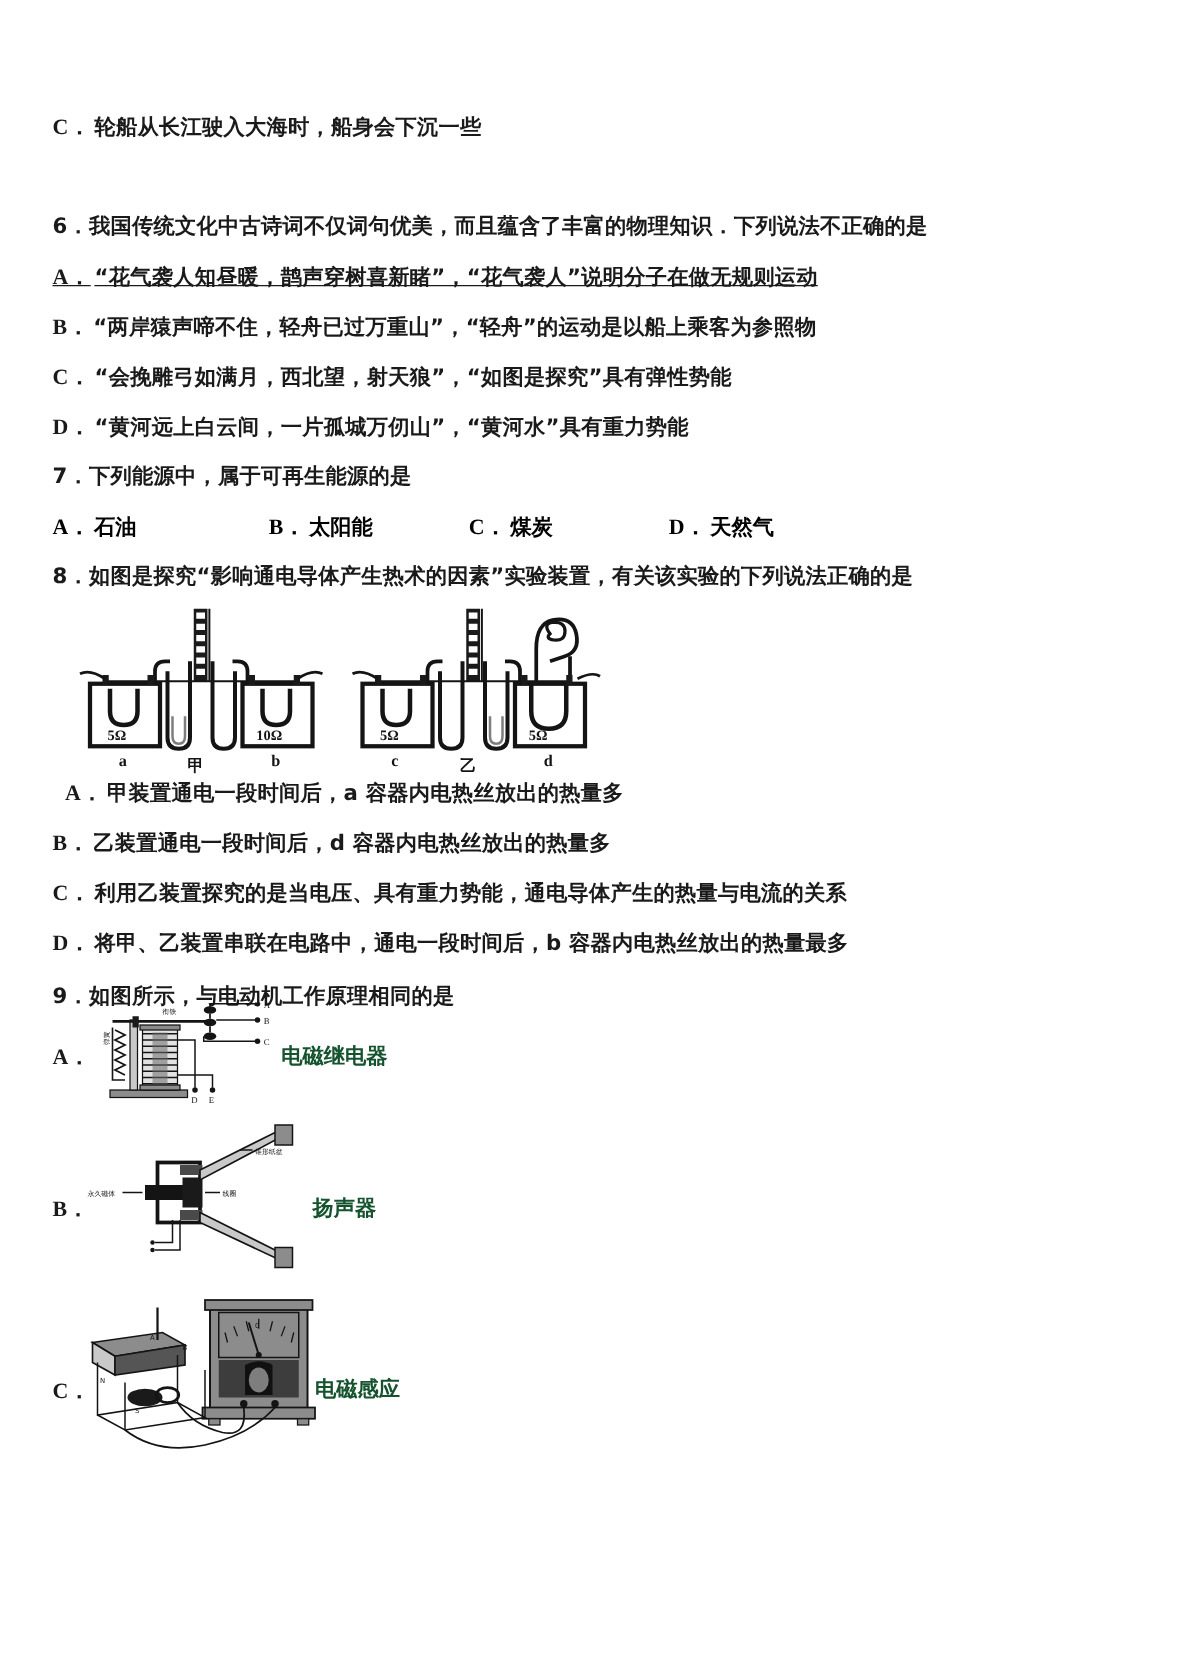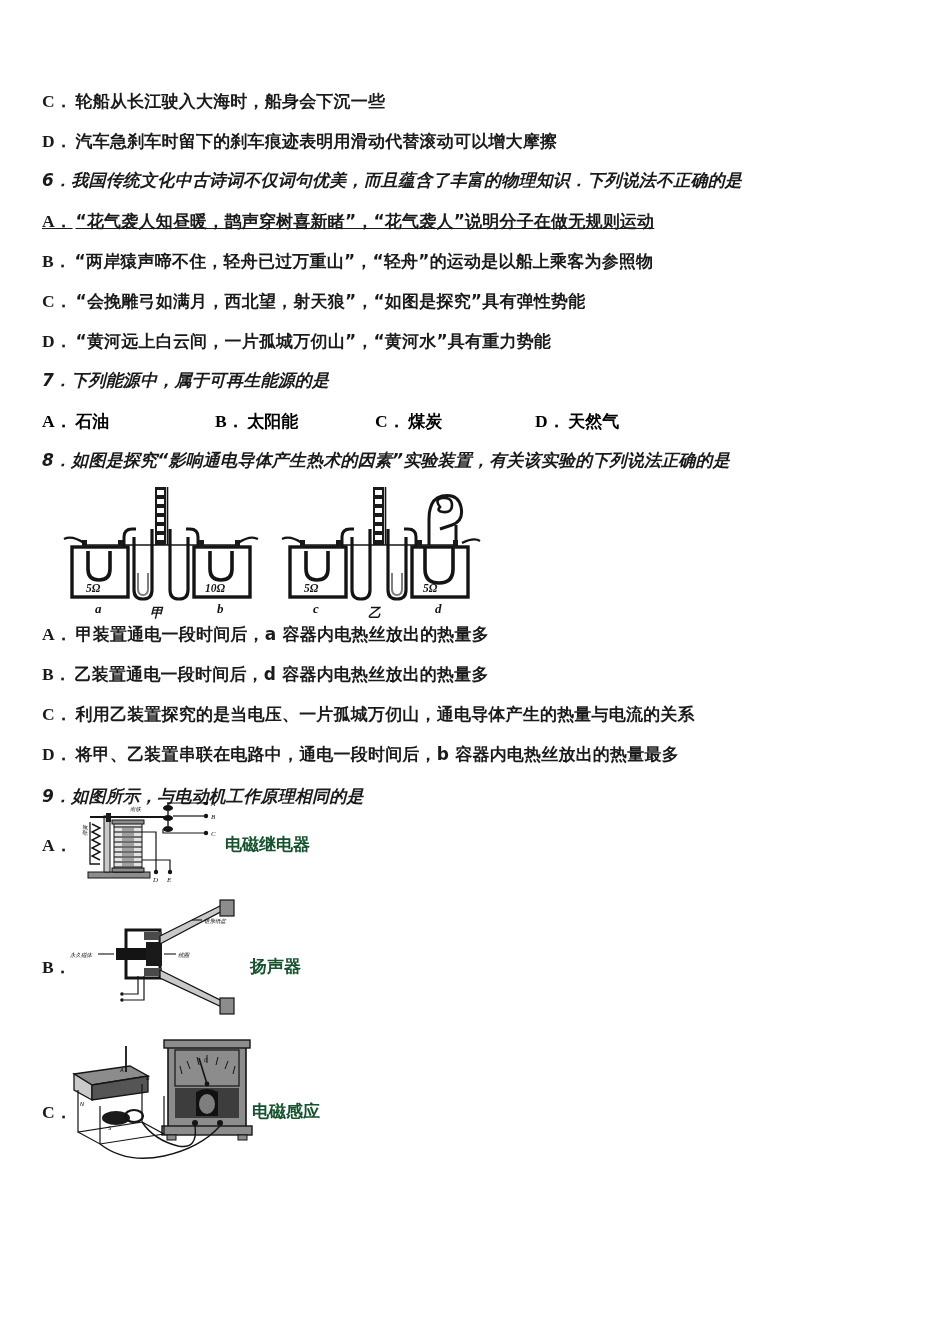--- a/index.html
+++ b/index.html
@@ -28,21 +28,20 @@
   .line {
     position: absolute;
     white-space: nowrap;
     font-weight: bold;
     color: #1a1a1a;
     letter-spacing: 0.2px;
   }
   .q-line {
     font-size: 17.5px;
     font-weight: bold;
-    font-style: italic;
   }
   .opt-line {
     font-size: 17.5px;
     font-weight: bold;
   }
   .opt-label {
     font-family: "Liberation Serif", "DejaVu Serif", serif;
     font-weight: bold;
     margin-right: 3px;
   }
@@ -56,21 +55,20 @@
   .hopt {
     position: absolute;
     font-size: 17.5px;
     font-weight: bold;
     white-space: nowrap;
   }
 
   
   .figure {
     position: absolute;
-    font-style: italic;
   }
   .fig-caption {
     position: absolute;
     font-size: 17px;
     font-weight: bold;
     font-family: "DejaVu Sans", "Liberation Sans", sans-serif;
     white-space: nowrap;
     color: #14532d;
   }
   .choice-letter {
@@ -118,23 +116,20 @@
 </style>
 </head>
 <body>
 
 <div class="page">
 
   <div class="line opt-line" style="left:42px; top:89px;">
     <span class="opt-label">C．</span><span class="cjk">轮船从长江驶入大海时，船身会下沉一些</span>
   </div>
 
-  <div class="line opt-line" style="left:42px; top:129px;">
-    <span class="opt-label">D．</span><span class="cjk">汽车急刹车时留下的刹车痕迹表明用滑动代替滚动可以增大摩擦</span>
-  </div>
 
   <div class="line q-line cjk" style="left:42px; top:169px;">6．我国传统文化中古诗词不仅词句优美，而且蕴含了丰富的物理知识．下列说法不正确的是</div>
 
   <div class="line opt-line" style="left:42px; top:209px;text-decoration:underline;">
     <span class="opt-label">A．</span><span class="cjk">“花气袭人知昼暖，鹊声穿树喜新睹”，“花气袭人”说明分子在做无规则运动</span>
   </div>
   <div class="line opt-line" style="left:42px; top:249px;">
     <span class="opt-label">B．</span><span class="cjk">“两岸猿声啼不住，轻舟已过万重山”，“轻舟”的运动是以船上乘客为参照物</span>
   </div>
   <div class="line opt-line" style="left:42px; top:289px;">
@@ -261,28 +256,28 @@
         <rect x="173" y="55" width="5" height="8" fill="#1a1a1a"></rect>
 
         <path d="M22 58 Q10 50 2 54" class="ink" stroke-width="2.2"></path>
         <path d="M182 58 Q194 52 200 56" class="ink" stroke-width="2.2"></path>
 
         <text x="88" y="132" class="lblcjk">乙</text>
       </g>
     </svg>
   </div>
 
-  <div class="line opt-line" style="left:42px; top:622px;">
+  <div class="line opt-line" style="left:52px; top:622px;">
     <span class="opt-label">A．</span><span class="cjk">甲装置通电一段时间后，a 容器内电热丝放出的热量多</span>
   </div>
   <div class="line opt-line" style="left:42px; top:662px;">
     <span class="opt-label">B．</span><span class="cjk">乙装置通电一段时间后，d 容器内电热丝放出的热量多</span>
   </div>
   <div class="line opt-line" style="left:42px; top:702px;">
-    <span class="opt-label">C．</span><span class="cjk">利用乙装置探究的是当电压、一片孤城万仞山，通电导体产生的热量与电流的关系</span>
+    <span class="opt-label">C．</span><span class="cjk">利用乙装置探究的是当电压、具有重力势能，通电导体产生的热量与电流的关系</span>
   </div>
   <div class="line opt-line" style="left:42px; top:742px;">
     <span class="opt-label">D．</span><span class="cjk">将甲、乙装置串联在电路中，通电一段时间后，b 容器内电热丝放出的热量最多</span>
   </div>
 
   <div class="line q-line cjk" style="left:42px; top:785px;">9．如图所示，与电动机工作原理相同的是</div>
 
   <div class="choice-letter" style="left:42px; top:833px;">A．</div>
 
   <div class="figure" style="left:70px; top:802px;">

